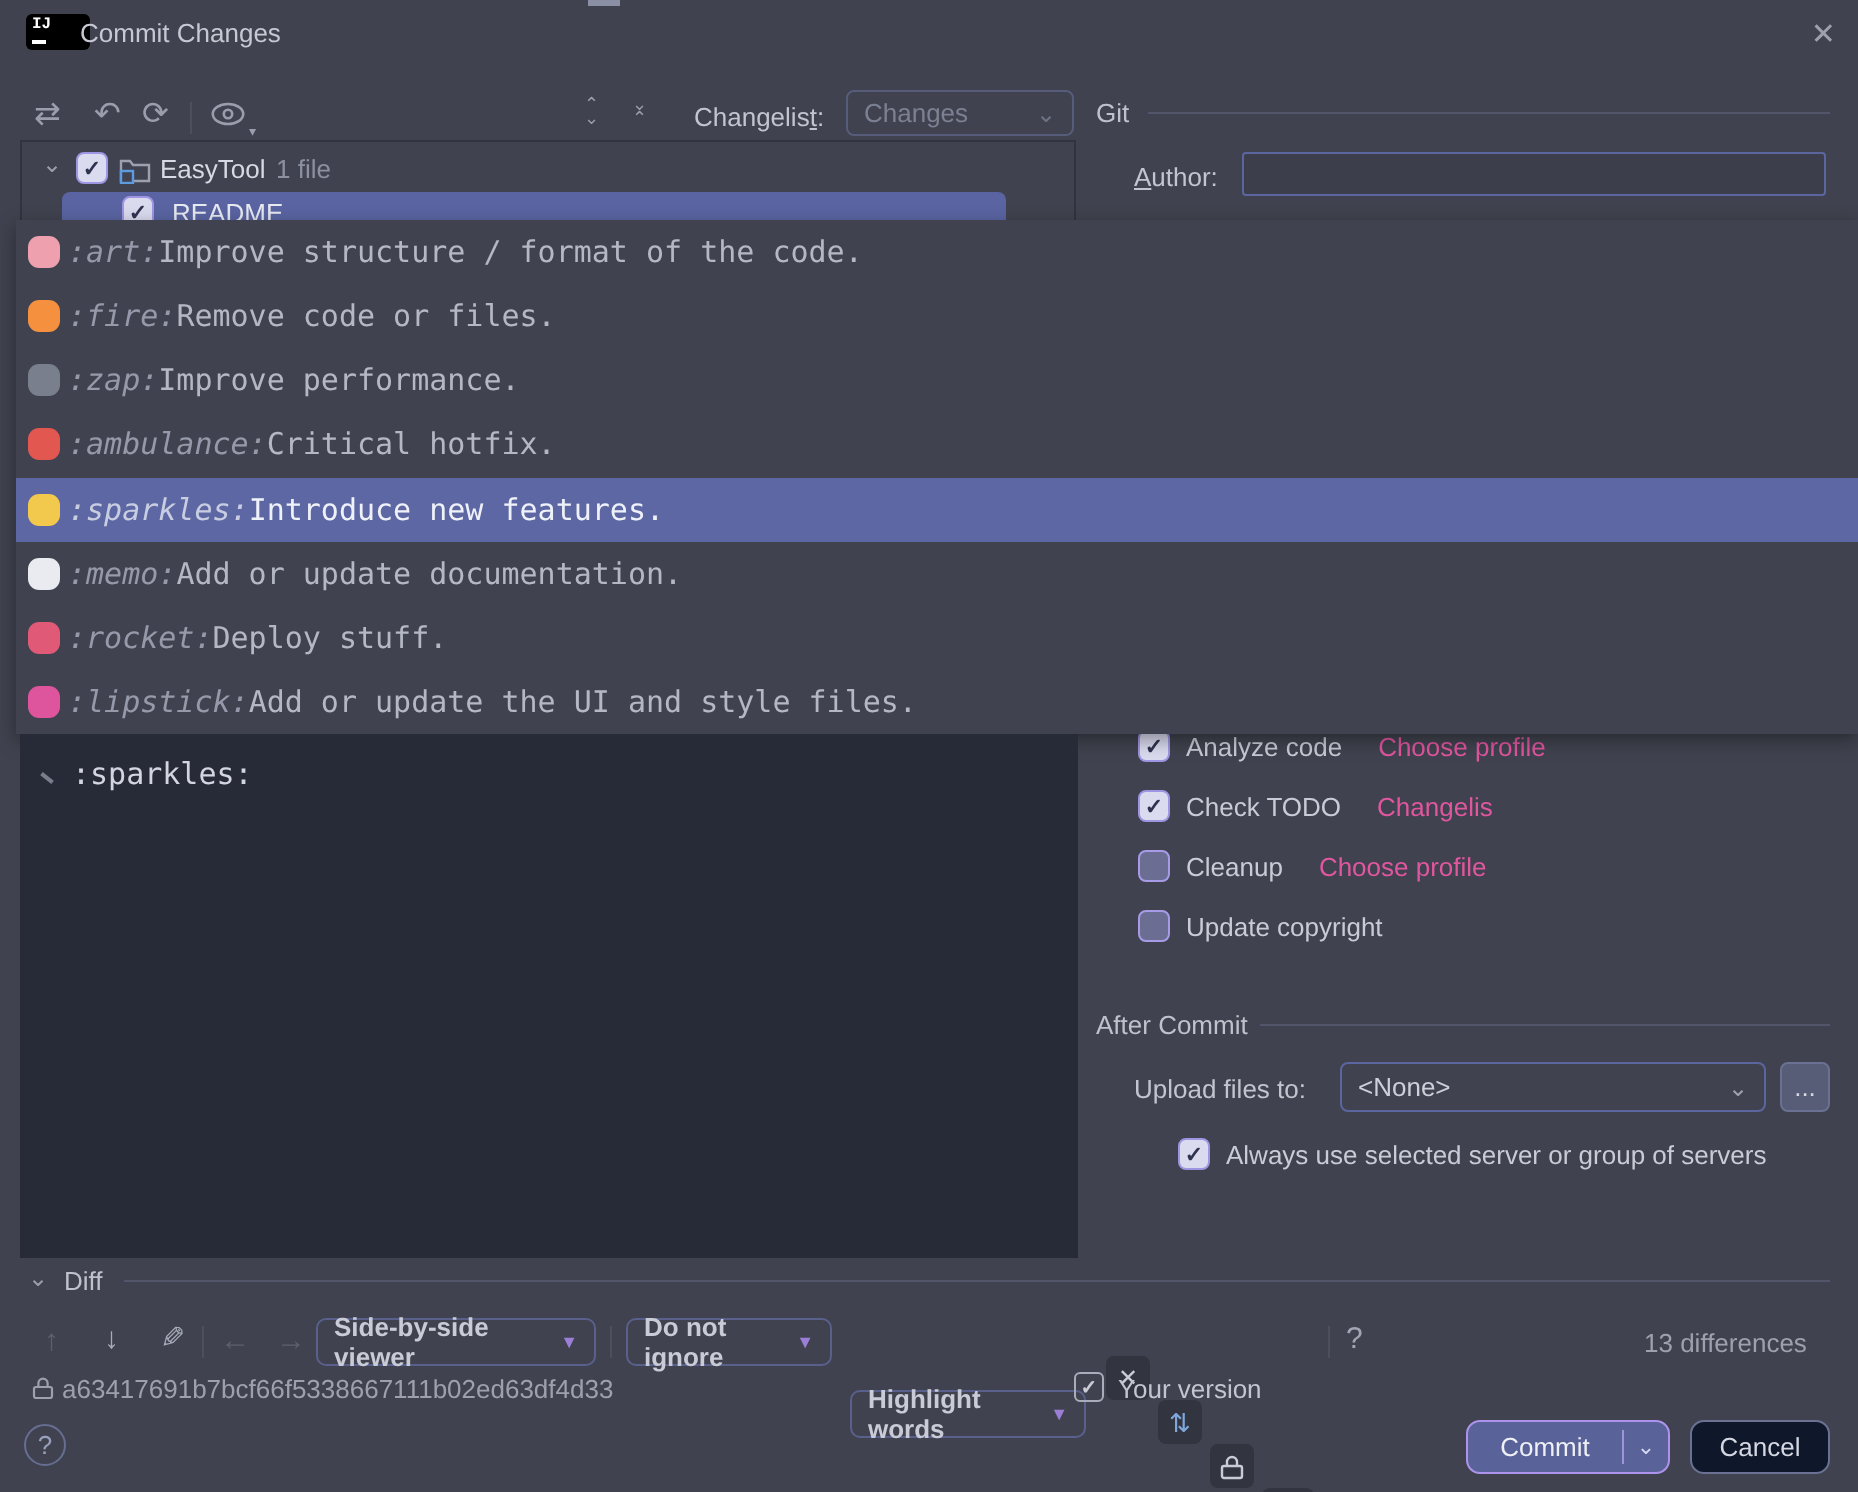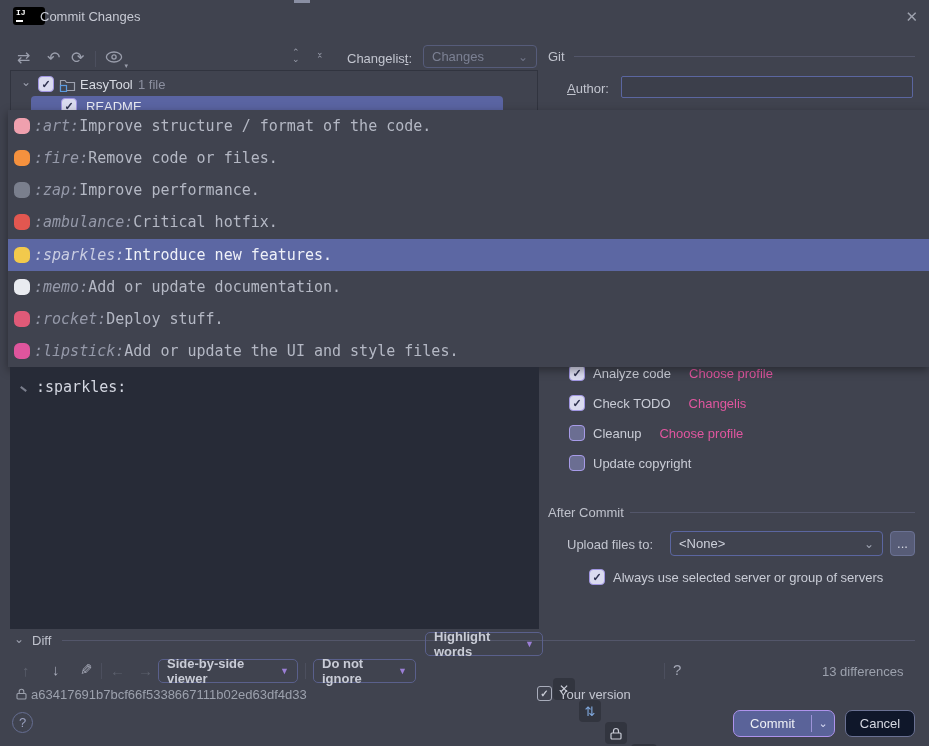--- a/index.html
+++ b/index.html
@@ -217,21 +217,21 @@
 
   <div class="abs select diffsel" style="left:158px;top:659px;width:140px;height:24px;">
     <span>Side-by-side viewer</span>
     <span class="tri">▼</span>
   </div>
   <div class="abs vsep" style="left:305px;top:663px;"></div>
   <div class="abs select diffsel" style="left:313px;top:659px;width:103px;height:24px;">
     <span>Do not ignore</span>
     <span class="tri">▼</span>
   </div>
-  <div class="abs select diffsel" style="left:425px;top:632px;width:118px;height:24px;gap:20px;">
+  <div class="abs select diffsel" style="left:425px;top:695px;width:118px;height:24px;gap:20px;">
     <span>Highlight words</span>
     <span class="tri">▼</span>
   </div>
 
   <div class="abs tbtn" style="left:553px;top:660px;">
     <span>✕</span>
   </div>
   <div class="abs tbtn" style="left:579px;top:660px;">
     <span style="color:#7FA7DC;font-size:13px;">⇅</span>
   </div>

